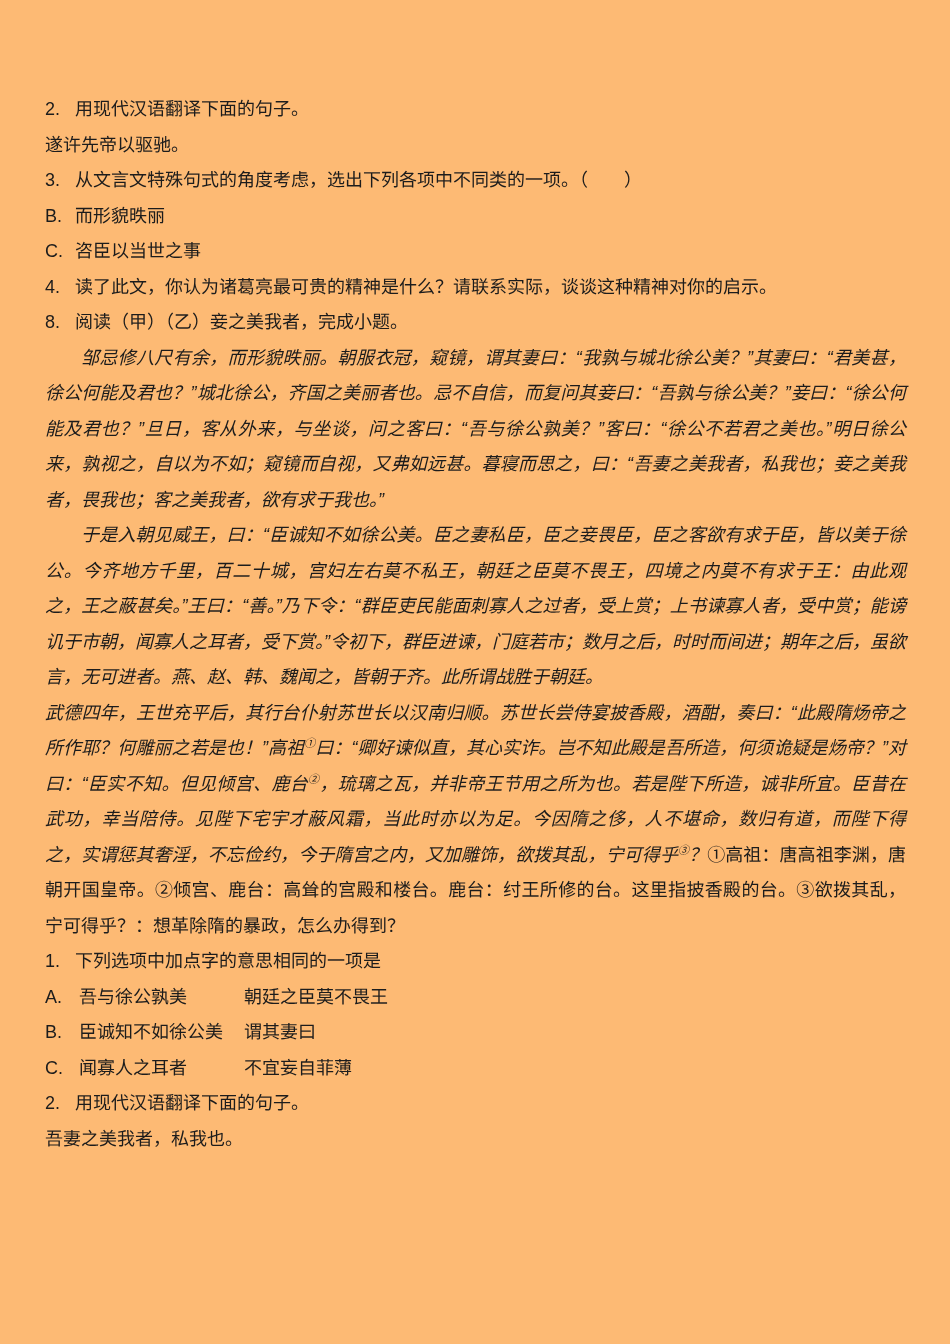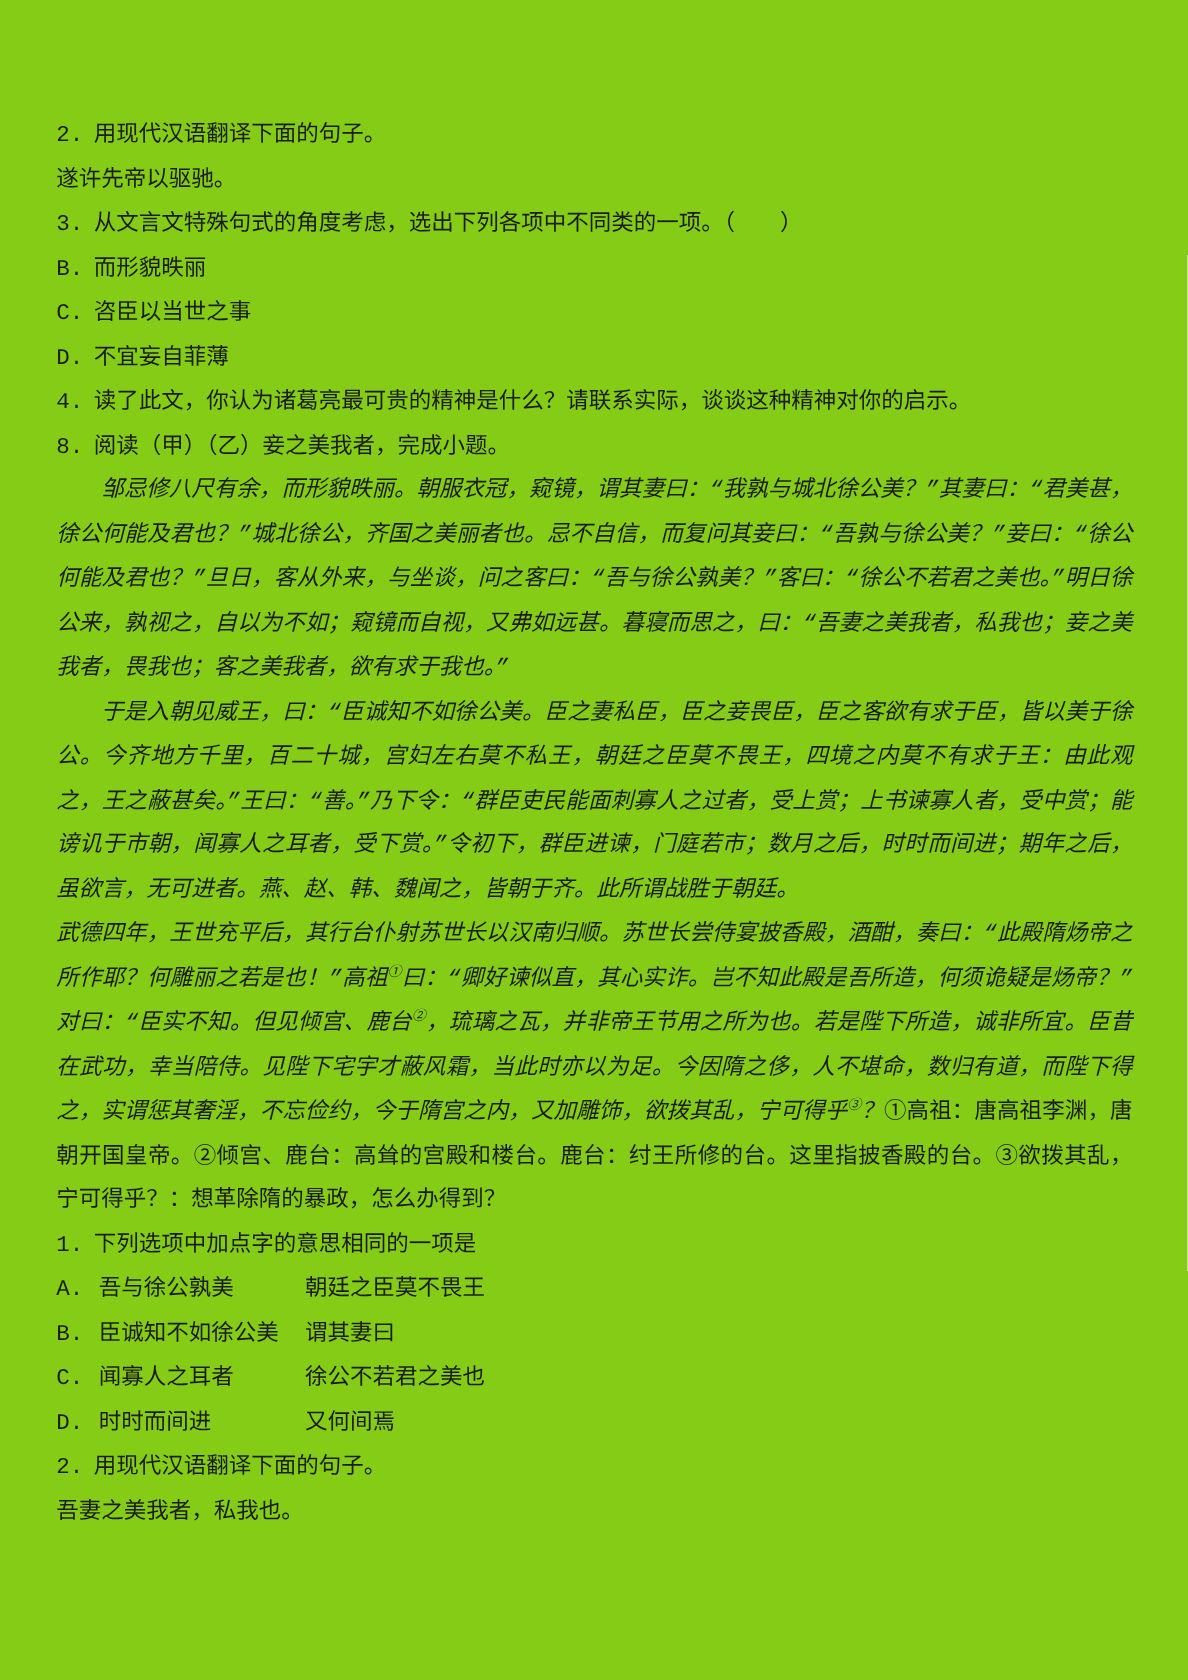--- a/index.html
+++ b/index.html
@@ -6,23 +6,23 @@
     margin: 0;
     padding: 0;
     background: #ffffff;
   }
   .page {
     position: relative;
     box-sizing: border-box;
     width: 950px;
     height: 1344px;
     margin: 0 auto;
-    background: #84cc16;
+    background: #fdba74;
     padding: 92px 44px 0 45px;
-    font-family: Liberation Mono, monospace;
+    font-family: Liberation Sans, sans-serif;
     font-size: 18px;
     line-height: 35.5px;
     color: #1c1c1c;
     overflow: hidden;
   }
   p { margin: 0; padding: 0; }
   .qline .num { display: inline-block; min-width: 30px; }
   .passage {
     text-align: justify;
     font-style: italic; 
@@ -43,36 +43,34 @@
 <div class="page">
 
   <p class="qline"><span class="num">2.</span><span>用现代汉语翻译下面的句子。</span></p>
 
   <p class="qline"><span>遂许先帝以驱驰。</span></p>
 
   <p class="qline"><span class="num">3.</span><span>从文言文特殊句式的角度考虑，选出下列各项中不同类的一项。（　　）</span></p>
 
   <p class="qline"><span class="num">B.</span><span>而形貌昳丽</span></p>
   <p class="qline"><span class="num">C.</span><span>咨臣以当世之事</span></p>
-  <p class="qline"><span class="num">D.</span><span>不宜妄自菲薄</span></p>
 
   <p class="qline"><span class="num">4.</span><span>读了此文，你认为诸葛亮最可贵的精神是什么？请联系实际，谈谈这种精神对你的启示。</span></p>
 
   <p class="qline"><span class="num">8.</span><span>阅读（甲）（乙）妾之美我者，完成小题。</span></p>
 
   <p class="passage indent"><span>邹忌修八尺有余，而形貌昳丽。朝服衣冠，窥镜，谓其妻曰：“我孰与城北徐公美？”其妻曰：“君美甚，徐公何能及君也？”城北徐公，齐国之美丽者也。忌不自信，而复问其妾曰：“吾孰与徐公美？”妾曰：“徐公何能及君也？”旦日，客从外来，与坐谈，问之客曰：“吾与徐公孰美？”客曰：“徐公不若君之美也。”明日徐公来，孰视之，自以为不如；窥镜而自视，又弗如远甚。暮寝而思之，曰：“吾妻之美我者，私我也；妾之美我者，畏我也；客之美我者，欲有求于我也。”</span></p>
 
   <p class="passage indent"><span>于是入朝见威王，曰：“臣诚知不如徐公美。臣之妻私臣，臣之妾畏臣，臣之客欲有求于臣，皆以美于徐公。今齐地方千里，百二十城，宫妇左右莫不私王，朝廷之臣莫不畏王，四境之内莫不有求于王：由此观之，王之蔽甚矣。”王曰：“善。”乃下令：“群臣吏民能面刺寡人之过者，受上赏；上书谏寡人者，受中赏；能谤讥于市朝，闻寡人之耳者，受下赏。”令初下，群臣进谏，门庭若市；数月之后，时时而间进；期年之后，虽欲言，无可进者。燕、赵、韩、魏闻之，皆朝于齐。此所谓战胜于朝廷。</span></p>
 
   <p class="passage"><span>武德四年，王世充平后，其行台仆射苏世长以汉南归顺。苏世长尝侍宴披香殿，酒酣，奏曰：“此殿隋炀帝之所作耶？何雕丽之若是也！”高祖</span><sup>①</sup><span>曰：“卿好谏似直，其心实诈。岂不知此殿是吾所造，何须诡疑是炀帝？”对曰：“臣实不知。但见倾宫、鹿台</span><sup>②</sup><span>，琉璃之瓦，并非帝王节用之所为也。若是陛下所造，诚非所宜。臣昔在武功，幸当陪侍。见陛下宅宇才蔽风霜，当此时亦以为足。今因隋之侈，人不堪命，数归有道，而陛下得之，实谓惩其奢淫，不忘俭约，今于隋宫之内，又加雕饰，欲拨其乱，宁可得乎</span><sup>③</sup><span>？</span><span class="notes">①高祖：唐高祖李渊，唐朝开国皇帝。②倾宫、鹿台：高耸的宫殿和楼台。鹿台：纣王所修的台。这里指披香殿的台。③欲拨其乱，宁可得乎？：想革除隋的暴政，怎么办得到？</span></p>
 
   <p class="qline"><span class="num">1.</span><span>下列选项中加点字的意思相同的一项是</span></p>
 
   <p class="qline optrow"><span class="optlabel">A.</span><span class="optleft">吾与徐公孰美</span><span class="optright">朝廷之臣莫不畏王</span></p>
   <p class="qline optrow"><span class="optlabel">B.</span><span class="optleft">臣诚知不如徐公美</span><span class="optright">谓其妻曰</span></p>
-  <p class="qline optrow"><span class="optlabel">C.</span><span class="optleft">闻寡人之耳者</span><span class="optright">徐公不若君之美也</span></p>
-  <p class="qline optrow"><span class="optlabel">D.</span><span class="optleft">时时而间进</span><span class="optright">又何间焉</span></p>
+  <p class="qline optrow"><span class="optlabel">C.</span><span class="optleft">闻寡人之耳者</span><span class="optright">不宜妄自菲薄</span></p>
 
   <p class="qline"><span class="num">2.</span><span>用现代汉语翻译下面的句子。</span></p>
 
   <p class="qline"><span>吾妻之美我者，私我也。</span></p>
 
 </div>
 
 </body></html>

